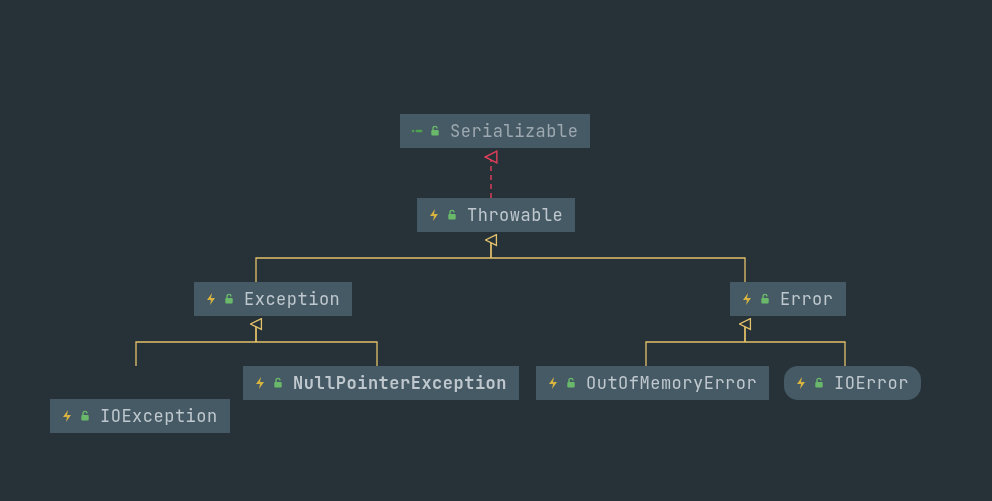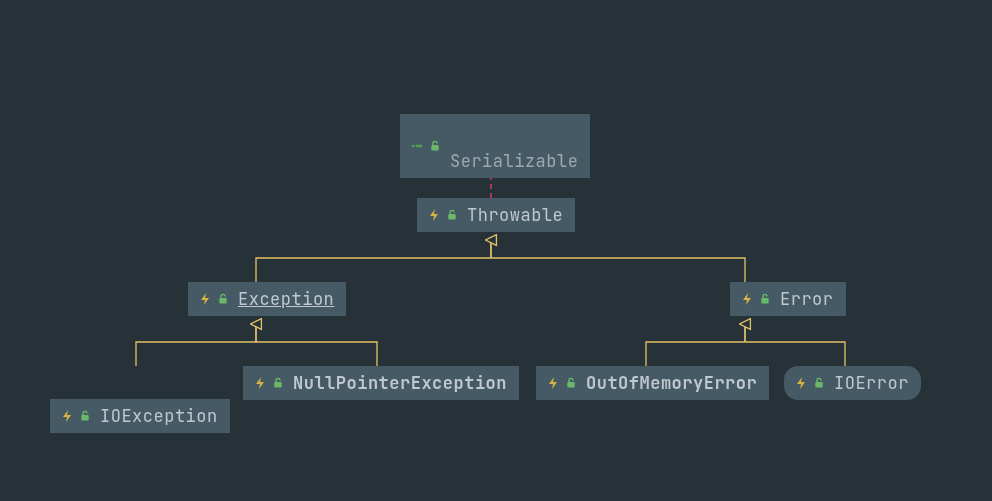--- a/index.html
+++ b/index.html
@@ -46,21 +46,20 @@
     align-items: center;
     gap: 4px;
     white-space: nowrap;
     box-sizing: border-box;
   }
   .node .label {
     margin-left: 4px;
   }
   .node.interface .label {
     color: var(--text-interface);
-    margin-top: 30px;
   }
   .ico {
     width: 14px;
     height: 14px;
     display: inline-flex;
     align-items: center;
     justify-content: center;
   }
   .ico svg { display: block; }
 </style>
@@ -118,21 +117,21 @@
     </span>
     <span class="ico">
       <svg width="14" height="14" viewBox="0 0 14 14">
         <path d="M5 6 v-1.6 a2 2 0 0 1 4 0" stroke="var(--lock-green)" stroke-width="1.4" fill="none"></path>
         <rect x="3.3" y="6" width="7.4" height="5.4" rx="1" fill="var(--lock-green)"></rect>
       </svg>
     </span>
     <span class="label">Throwable</span>
   </div>
 
-  <div class="node" style="left:188px; top:282px;text-decoration:underline;">
+  <div class="node" style="left:194px; top:282px;">
     <span class="ico">
       <svg width="14" height="14" viewBox="0 0 14 14">
           <path d="M8 1 L3 8 L7 8 L6 13 L11 6 L7 6 Z" fill="var(--bolt)"></path>
         </svg>
     </span>
     <span class="ico">
       <svg width="14" height="14" viewBox="0 0 14 14">
         <path d="M5 6 v-1.6 a2 2 0 0 1 4 0" stroke="var(--lock-green)" stroke-width="1.4" fill="none"></path>
         <rect x="3.3" y="6" width="7.4" height="5.4" rx="1" fill="var(--lock-green)"></rect>
       </svg>
@@ -178,21 +177,21 @@
     </span>
     <span class="ico">
       <svg width="14" height="14" viewBox="0 0 14 14">
         <path d="M5 6 v-1.6 a2 2 0 0 1 4 0" stroke="var(--lock-green)" stroke-width="1.4" fill="none"></path>
         <rect x="3.3" y="6" width="7.4" height="5.4" rx="1" fill="var(--lock-green)"></rect>
       </svg>
     </span>
     <span class="label">NullPointerException</span>
   </div>
 
-  <div class="node" style="left:536px; top:366px;font-weight:bold;">
+  <div class="node" style="left:536px; top:366px;">
     <span class="ico">
       <svg width="14" height="14" viewBox="0 0 14 14">
           <path d="M8 1 L3 8 L7 8 L6 13 L11 6 L7 6 Z" fill="var(--bolt)"></path>
         </svg>
     </span>
     <span class="ico">
       <svg width="14" height="14" viewBox="0 0 14 14">
         <path d="M5 6 v-1.6 a2 2 0 0 1 4 0" stroke="var(--lock-green)" stroke-width="1.4" fill="none"></path>
         <rect x="3.3" y="6" width="7.4" height="5.4" rx="1" fill="var(--lock-green)"></rect>
       </svg>

